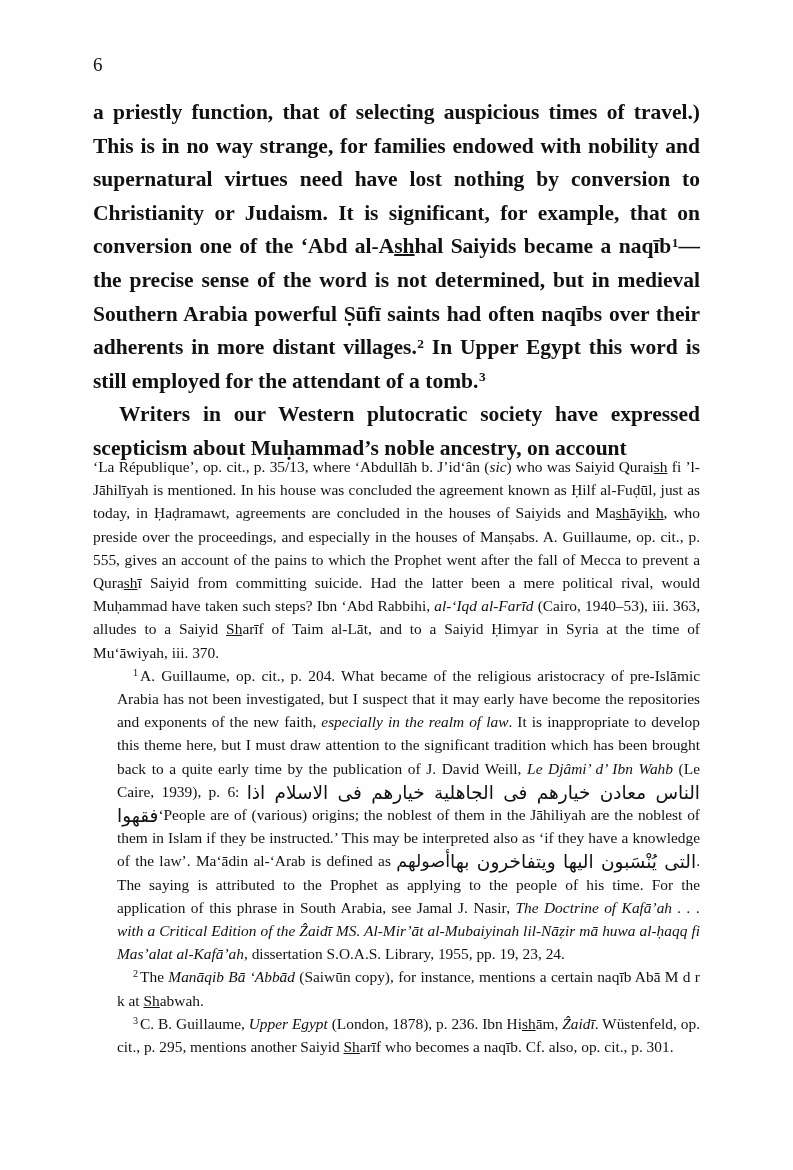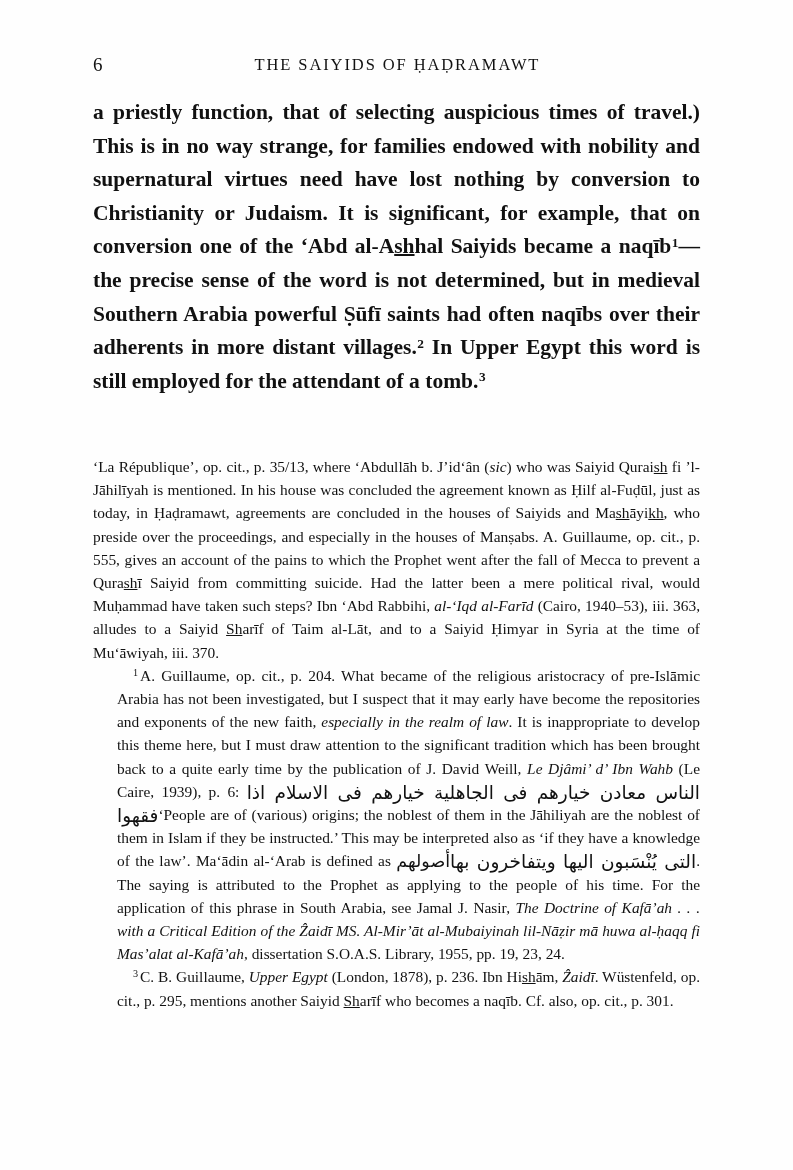--- a/index.html
+++ b/index.html
@@ -126,34 +126,35 @@
     vertical-align: -2px;
   }
 </style>
 </head>
 <body>
 
 <div class="page">
 
   <div class="running-head">
     <div class="folio">6</div>
-    <div class="head-title">THE SAIYIDS OF ḤAḌRAMAWT</div>
   </div>
 
   <div class="body-block">
 
     <p><span>a priestly function, that of selecting auspicious times of travel.) This is in no way strange, for families endowed with nobility and supernatural virtues need have lost nothing by conversion to Christianity or Judaism. It is significant, for example, that on conversion one of the ‘Abd al-A</span><span class="ul">sh</span><span>hal Saiyids became a naqīb</span><sup class="fn">1</sup><span>—the precise sense of the word is not determined, but in medieval Southern Arabia powerful Ṣūfī saints had often naqībs over their adherents in more distant villages.</span><sup class="fn">2</sup><span> In Upper Egypt this word is still employed for the attendant of a tomb.</span><sup class="fn">3</sup></p>
 
+    <p class="indent">Writers in our Western plutocratic society have expressed scepticism about Muḥammad’s noble ancestry, on account</p>
 
   </div>
 
   <div class="notes">
 
     <p><span>‘La République’, op. cit., p. 35/13, where ‘Abdullāh b. J’id‘ân (</span><span class="it">sic</span><span>) who was Saiyid Qurai</span><span class="ul">sh</span><span> fi ’l-Jāhilīyah is mentioned. In his house was concluded the agreement known as Ḥilf al-Fuḍūl, just as today, in Ḥaḍramawt, agreements are concluded in the houses of Saiyids and Ma</span><span class="ul">sh</span><span>āyi</span><span class="ul">kh</span><span>, who preside over the proceedings, and especially in the houses of Manṣabs. A. Guillaume, op. cit., p. 555, gives an account of the pains to which the Prophet went after the fall of Mecca to prevent a Qura</span><span class="ul">sh</span><span>ī Saiyid from committing suicide. Had the latter been a mere political rival, would Muḥammad have taken such steps? Ibn ‘Abd Rabbihi, </span><span class="it">al-‘Iqd al-Farīd</span><span> (Cairo, 1940–53), iii. 363, alludes to a Saiyid </span><span class="ul">Sh</span><span>arīf of Taim al-Lāt, and to a Saiyid Ḥimyar in Syria at the time of Mu‘āwiyah, iii. 370.</span></p>
 
     <p class="hang"><sup class="nnum">1</sup><span>A. Guillaume, op. cit., p. 204. What became of the religious aristocracy of pre-Islāmic Arabia has not been investigated, but I suspect that it may early have become the repositories and exponents of the new faith, </span><span class="it">especially in the realm of law</span><span>. It is inappropriate to develop this theme here, but I must draw attention to the significant tradition which has been brought back to a quite early time by the publication of J. David Weill, </span><span class="it">Le Djâmi’ d’ Ibn Wahb</span><span> (Le Caire, 1939), p. 6: </span><span class="arabic-lg">الناس معادن خيارهم فى الجاهلية خيارهم فى الاسلام اذا فقهوا</span><span>‘People are of (various) origins; the noblest of them in the Jāhiliyah are the noblest of them in Islam if they be instructed.’ This may be interpreted also as ‘if they have a knowledge of the law’. Ma‘ādin al-‘Arab is defined as </span><span class="arabic">أصولهم</span><span class="arabic-lg">التى يُنْسَبون اليها ويتفاخرون بها</span><span>. The saying is attributed to the Prophet as applying to the people of his time. For the application of this phrase in South Arabia, see Jamal J. Nasir, </span><span class="it">The Doctrine of Kafā’ah . . . with a Critical Edition of the Ẑaidī MS. Al-Mir’āt al-Mubaiyinah lil-Nāẓir mā huwa al-ḥaqq fi Mas’alat al-Kafā’ah</span><span>, dissertation S.O.A.S. Library, 1955, pp. 19, 23, 24.</span></p>
 
+    <p class="hang"><sup class="nnum">2</sup><span>The </span><span class="it">Manāqib Bā ‘Abbād</span><span> (Saiwūn copy), for instance, mentions a certain naqīb Abā M d r k at </span><span class="ul">Sh</span><span>abwah.</span></p>
 
     <p class="hang"><sup class="nnum">3</sup><span>C. B. Guillaume, </span><span class="it">Upper Egypt</span><span> (London, 1878), p. 236. Ibn Hi</span><span class="ul">sh</span><span>ām, </span><span class="it">Ẑaidī</span><span>. Wüstenfeld, op. cit., p. 295, mentions another Saiyid </span><span class="ul">Sh</span><span>arīf who becomes a naqīb. Cf. also, op. cit., p. 301.</span></p>
 
   </div>
 
 </div>
 
 </body></html>

